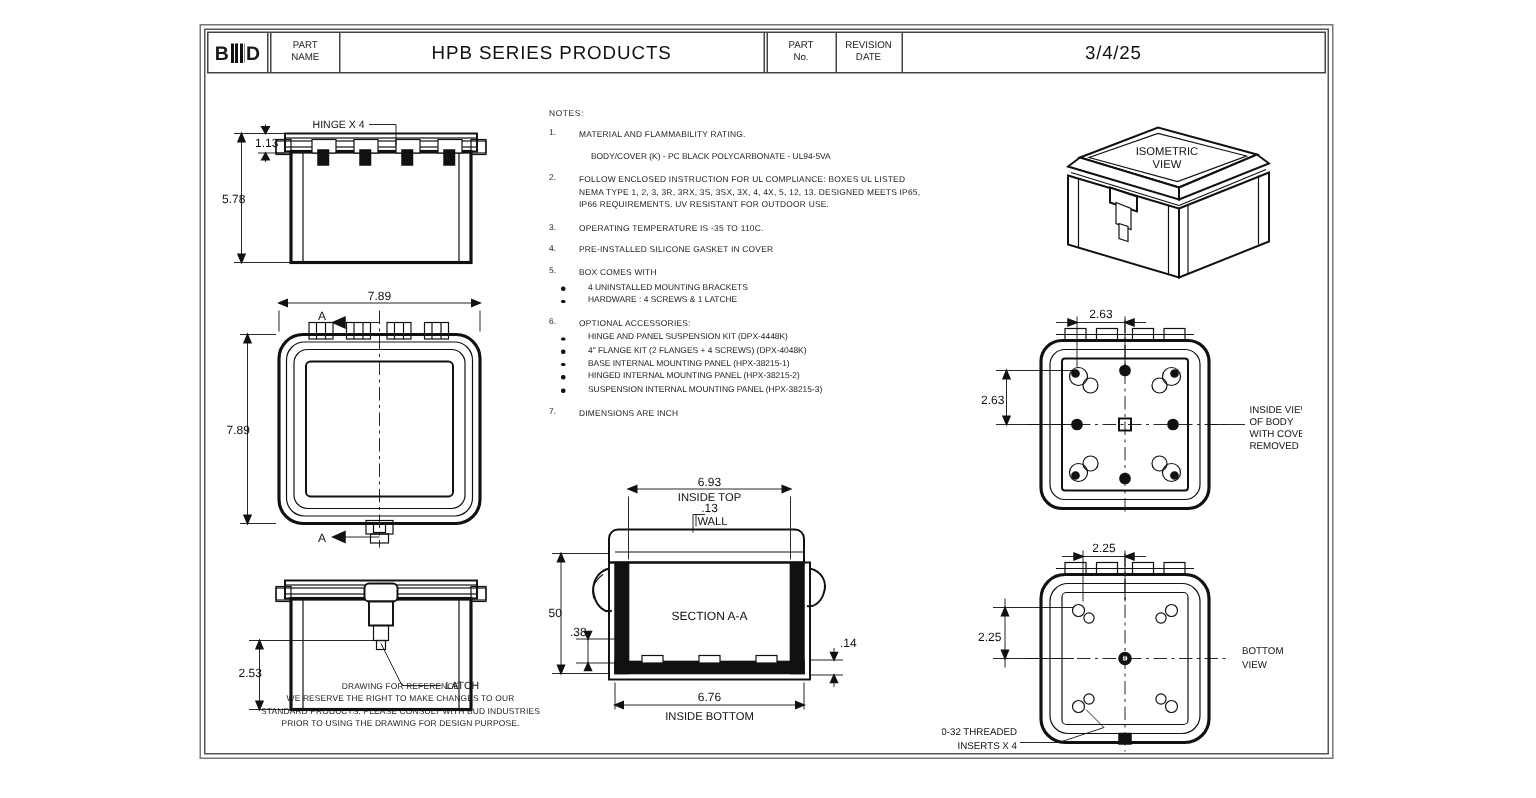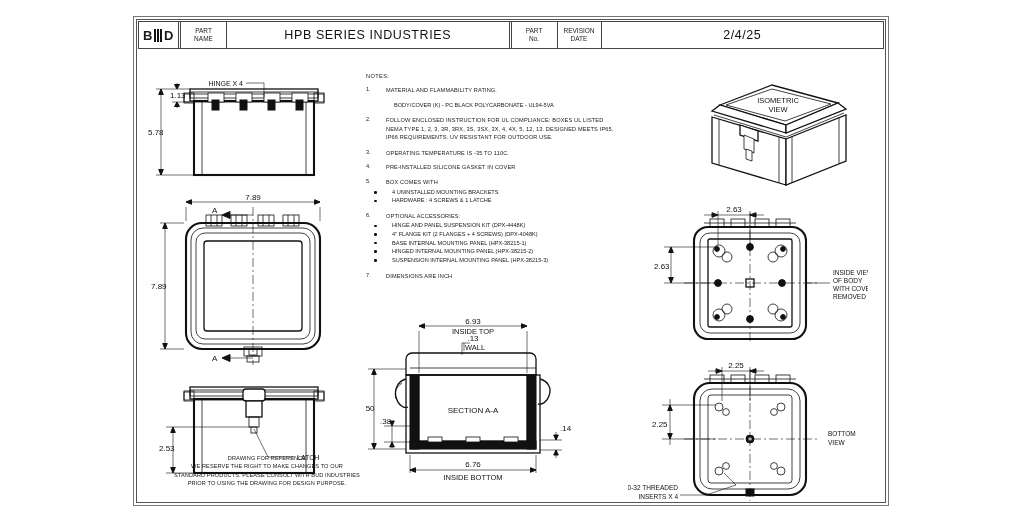--- a/index.html
+++ b/index.html
@@ -73,34 +73,34 @@
        <span class="logo-bars"></span>
        <span class="logo-d">D</span>
      </span>
    </div>
    <div class="tb-cell tb-div tb-lbl">
      <div>
        <div>PART</div>
        <div>NAME</div>
      </div>
    </div>
-   <div class="tb-cell tb-div2 tb-val">HPB SERIES INDUSTRIES</div>
+   <div class="tb-cell tb-div2 tb-val">HPB SERIES PRODUCTS</div>
    <div class="tb-cell tb-div tb-lbl">
      <div>
        <div>PART</div>
        <div>No.</div>
      </div>
    </div>
    <div class="tb-cell tb-div tb-lbl" id="tb-rev">
      <div>
        <div>REVISION</div>
        <div>DATE</div>
      </div>
    </div>
-   <div class="tb-cell tb-val" id="tb-date">2/4/25</div>
+   <div class="tb-cell tb-val" id="tb-date">3/4/25</div>
  </div>
 
  <div id="canvas">
 
   <div id="notes">
     <div class="note-hdr">NOTES:</div>
 
     <div class="note-row">
       <div class="note-num">1.</div>
       <div class="note-body">

